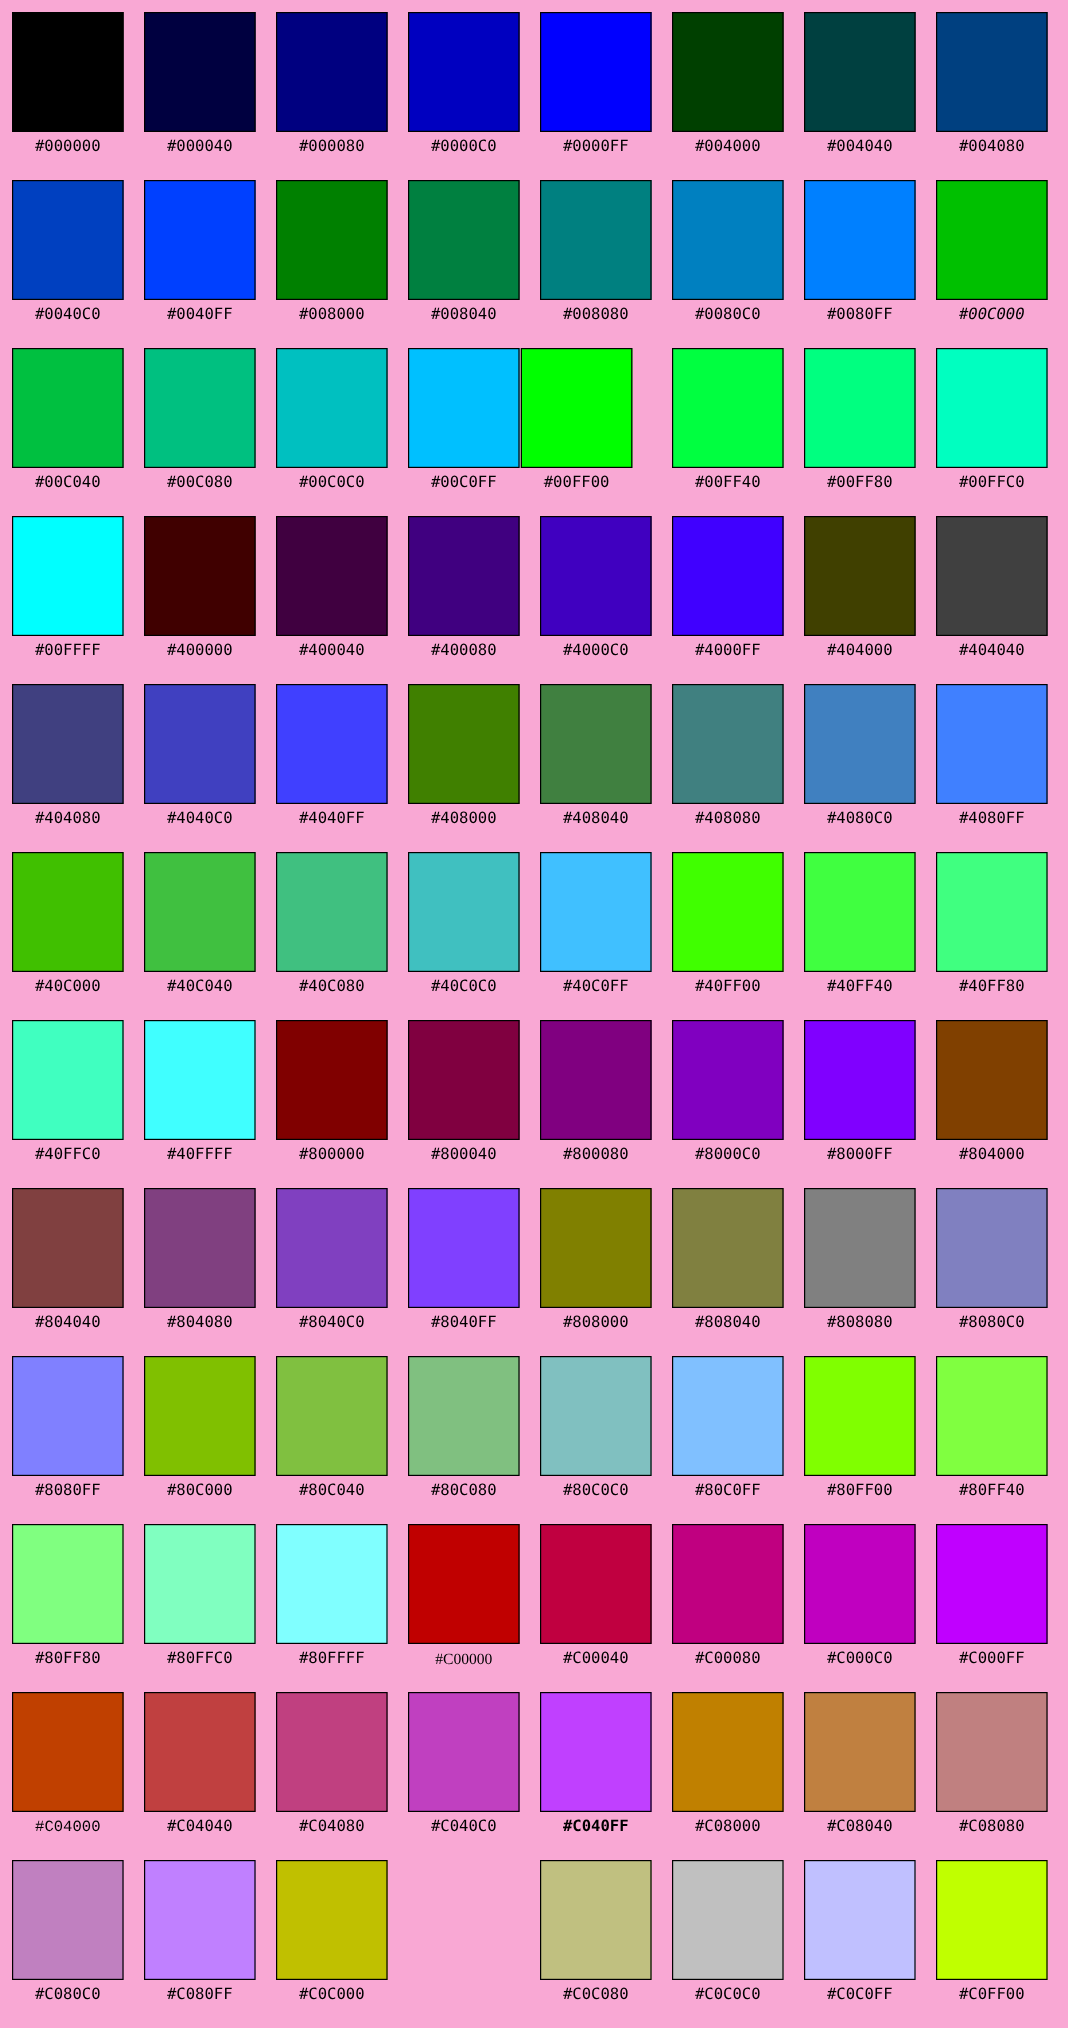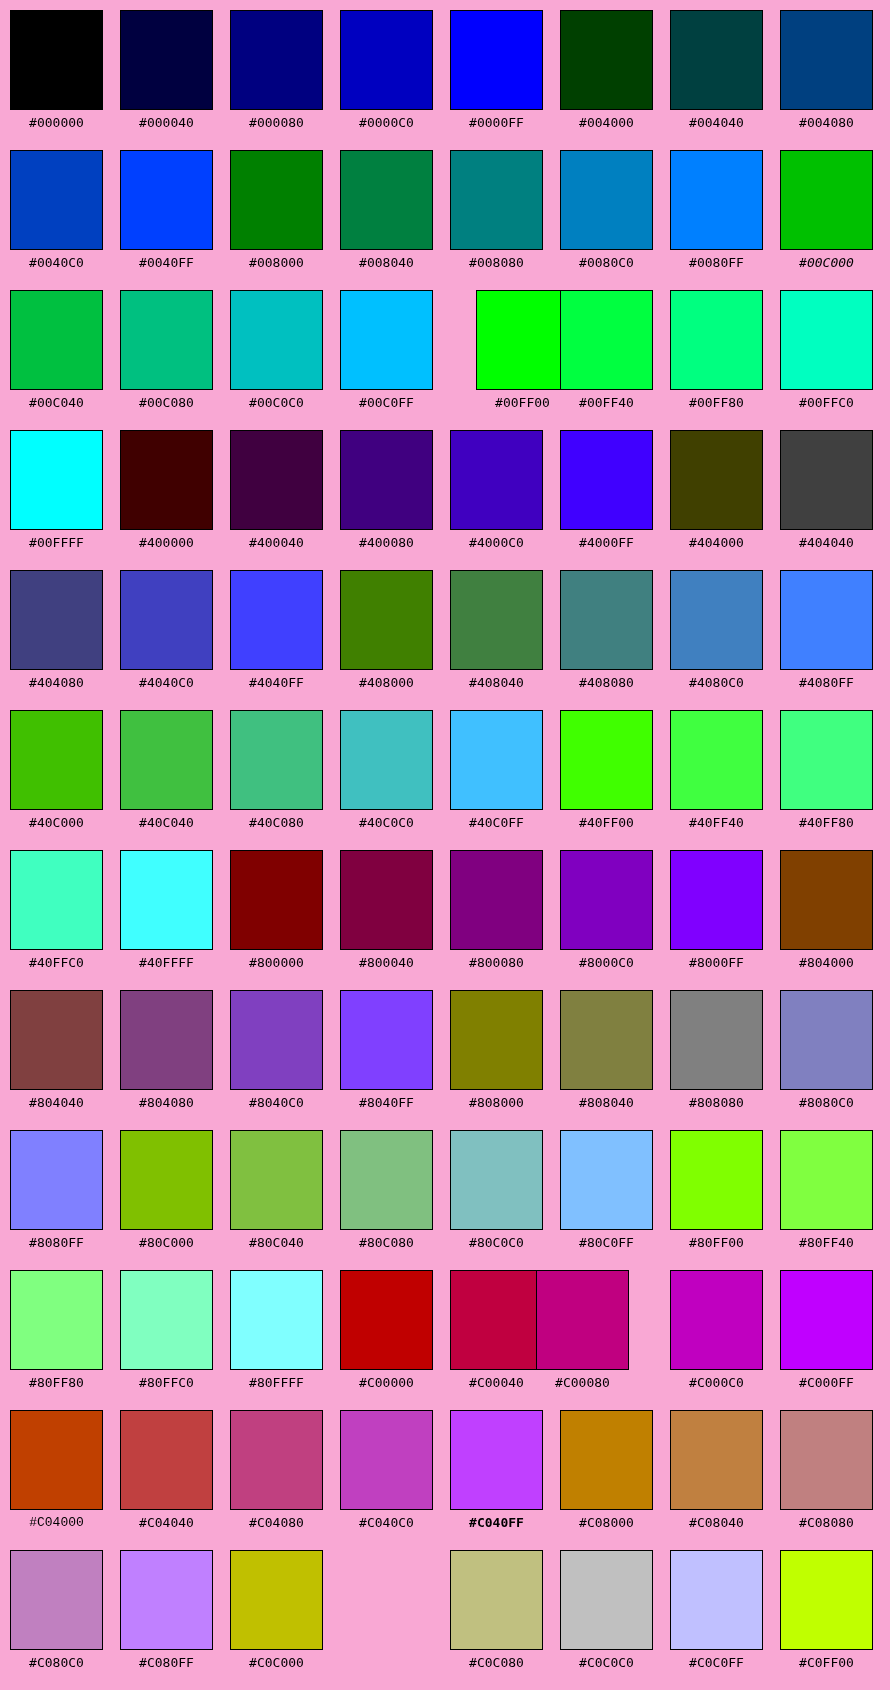--- a/index.html
+++ b/index.html
@@ -132,21 +132,21 @@
         <span class="swatch-label" style="width: 93px;">#00C080</span>
       </div>
       <div class="swatch-cell" style="left: 230px;">
         <div class="swatch-chip" title="#00C0C0" style="background: rgb(0, 192, 192); border-color: rgb(0, 0, 0); width: 93px; height: 100px;"></div>
         <span class="swatch-label" style="width: 93px;">#00C0C0</span>
       </div>
       <div class="swatch-cell" style="left: 340px;">
         <div class="swatch-chip" title="#00C0FF" style="background: rgb(0, 192, 255); border-color: rgb(0, 0, 0); width: 93px; height: 100px;"></div>
         <span class="swatch-label" style="width: 93px;">#00C0FF</span>
       </div>
-      <div class="swatch-cell" style="left: 476px;">
+      <div class="swatch-cell" style="left: 434px;">
         <div class="swatch-chip" title="#00FF00" style="background: rgb(0, 255, 0); border-color: rgb(0, 0, 0); width: 93px; height: 100px;"></div>
         <span class="swatch-label" style="width: 93px;">#00FF00</span>
       </div>
       <div class="swatch-cell" style="left: 560px;">
         <div class="swatch-chip" title="#00FF40" style="background: rgb(0, 255, 64); border-color: rgb(0, 0, 0); width: 93px; height: 100px;"></div>
         <span class="swatch-label" style="width: 93px;">#00FF40</span>
       </div>
       <div class="swatch-cell" style="left: 670px;">
         <div class="swatch-chip" title="#00FF80" style="background: rgb(0, 255, 128); border-color: rgb(0, 0, 0); width: 93px; height: 100px;"></div>
         <span class="swatch-label" style="width: 93px;">#00FF80</span>
@@ -368,27 +368,27 @@
       <div class="swatch-cell" style="left: 120px;">
         <div class="swatch-chip" title="#80FFC0" style="background: rgb(128, 255, 192); border-color: rgb(0, 0, 0); width: 93px; height: 100px;"></div>
         <span class="swatch-label" style="width: 93px;">#80FFC0</span>
       </div>
       <div class="swatch-cell" style="left: 230px;">
         <div class="swatch-chip" title="#80FFFF" style="background: rgb(128, 255, 255); border-color: rgb(0, 0, 0); width: 93px; height: 100px;"></div>
         <span class="swatch-label" style="width: 93px;">#80FFFF</span>
       </div>
       <div class="swatch-cell" style="left: 340px;">
         <div class="swatch-chip" title="#C00000" style="background: rgb(192, 0, 0); border-color: rgb(0, 0, 0); width: 93px; height: 100px;"></div>
-        <span class="swatch-label" style="width: 93px;">#C00000</span>
+        <span class="swatch-label" style="width: 93px; font-family: Liberation Serif, serif;">#C00000</span>
       </div>
       <div class="swatch-cell" style="left: 450px;">
         <div class="swatch-chip" title="#C00040" style="background: rgb(192, 0, 64); border-color: rgb(0, 0, 0); width: 93px; height: 100px;"></div>
         <span class="swatch-label" style="width: 93px;">#C00040</span>
       </div>
-      <div class="swatch-cell" style="left: 536px;">
+      <div class="swatch-cell" style="left: 560px;">
         <div class="swatch-chip" title="#C00080" style="background: rgb(192, 0, 128); border-color: rgb(0, 0, 0); width: 93px; height: 100px;"></div>
         <span class="swatch-label" style="width: 93px;">#C00080</span>
       </div>
       <div class="swatch-cell" style="left: 670px;">
         <div class="swatch-chip" title="#C000C0" style="background: rgb(192, 0, 192); border-color: rgb(0, 0, 0); width: 93px; height: 100px;"></div>
         <span class="swatch-label" style="width: 93px;">#C000C0</span>
       </div>
       <div class="swatch-cell" style="left: 780px;">
         <div class="swatch-chip" title="#C000FF" style="background: rgb(192, 0, 255); border-color: rgb(0, 0, 0); width: 93px; height: 100px;"></div>
         <span class="swatch-label" style="width: 93px;">#C000FF</span>

